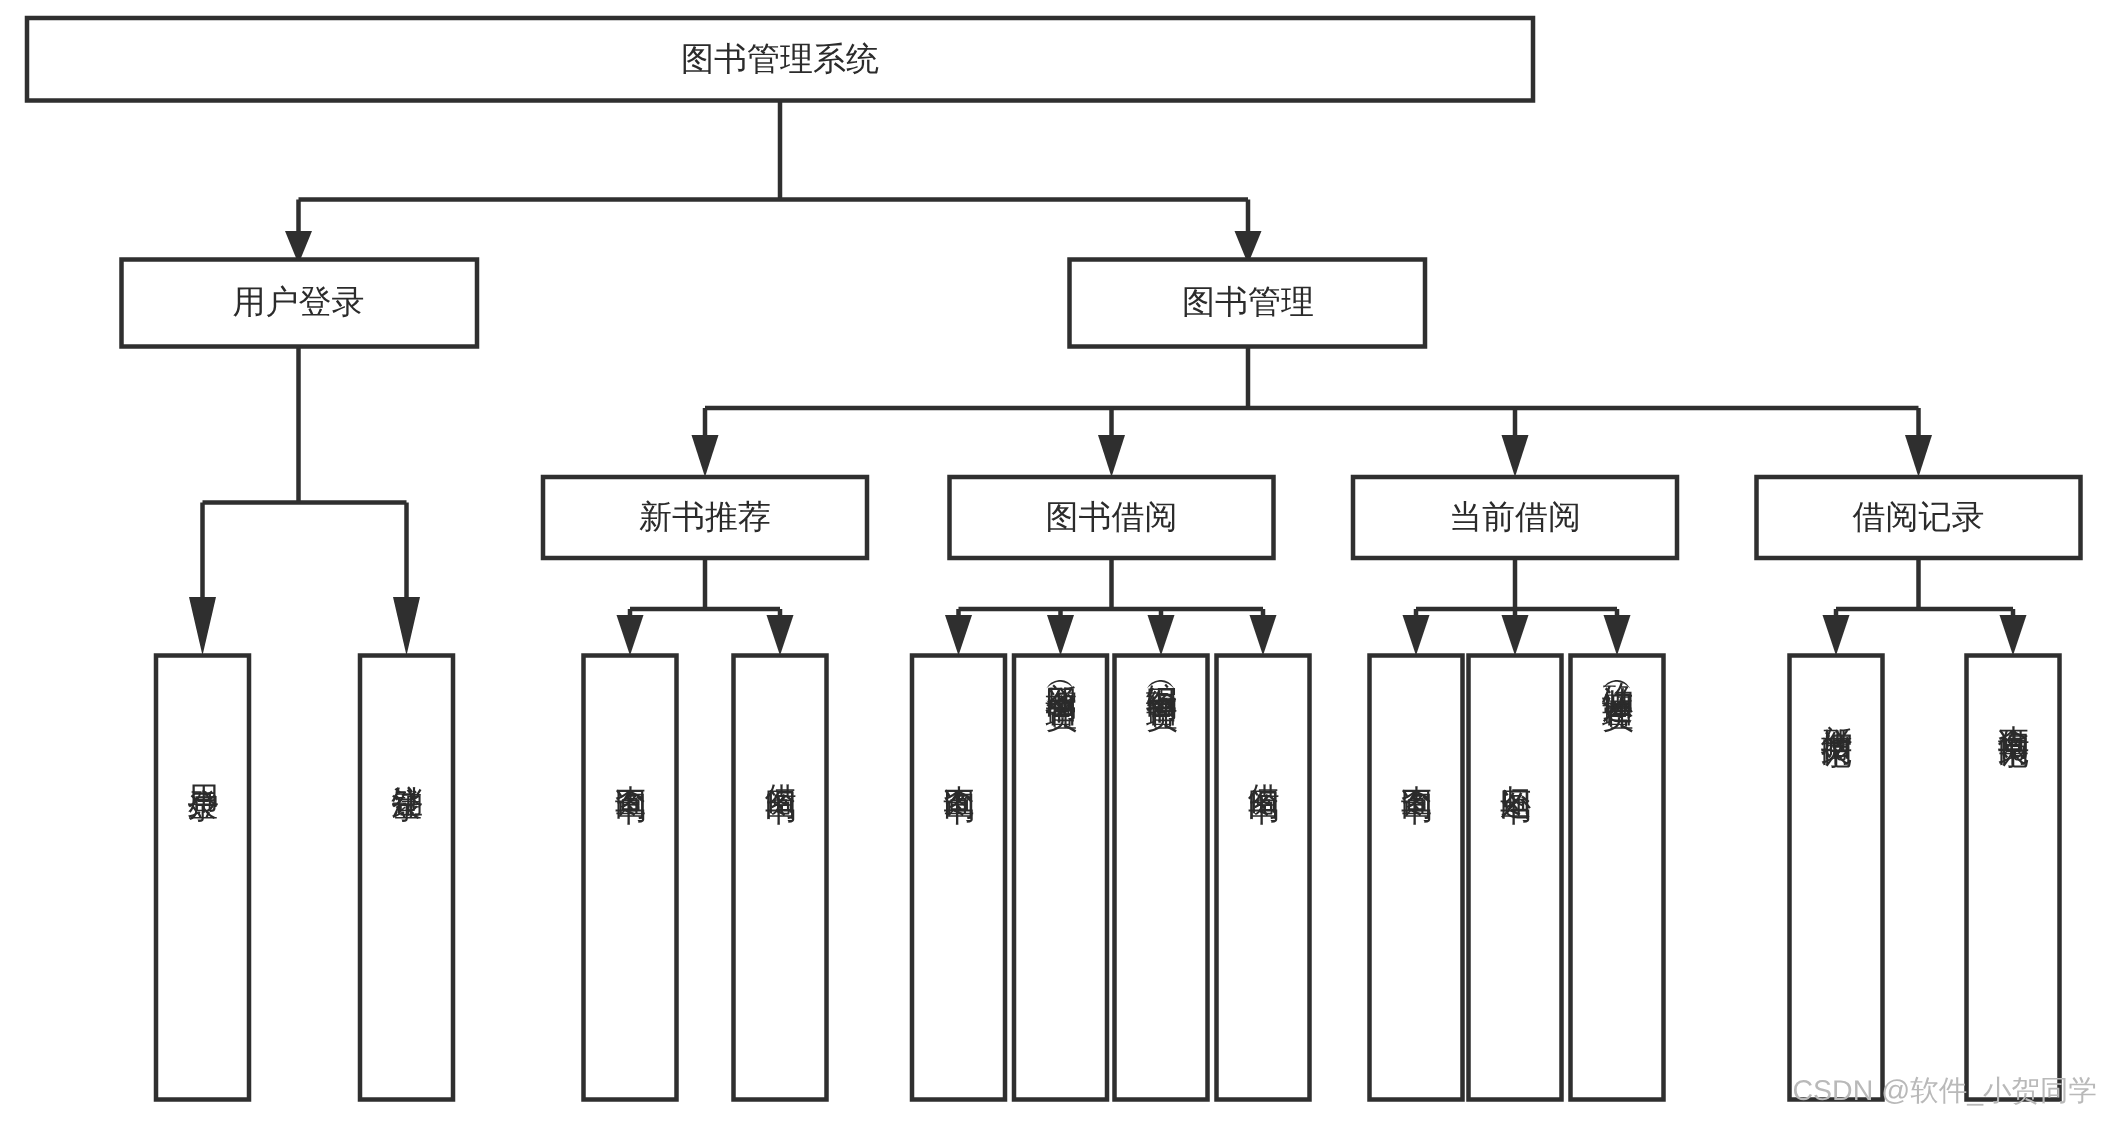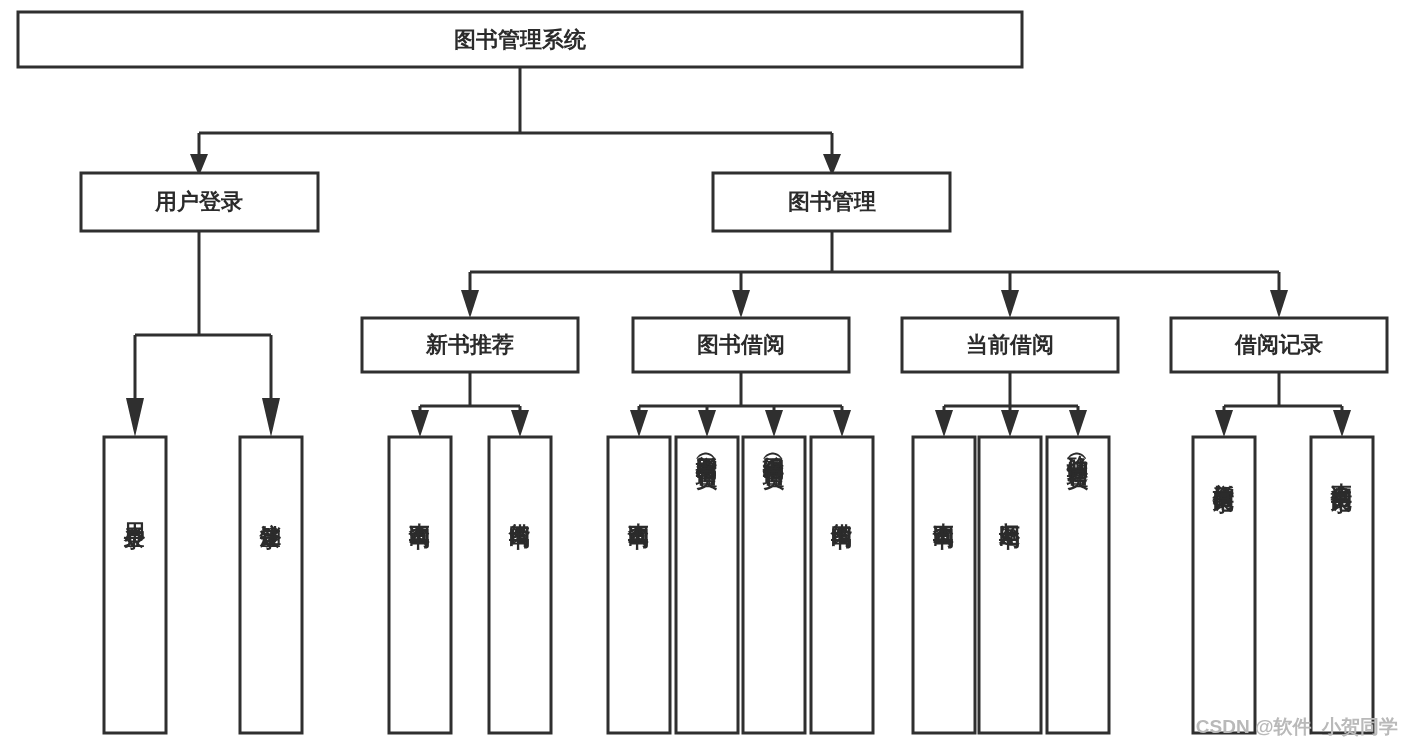--- a/index.html
+++ b/index.html
@@ -13,21 +13,20 @@
     font-family: "Liberation Sans", "DejaVu Sans", sans-serif;
     position: relative;
     overflow: hidden;
   }
   #diagram-root {
     position: absolute;
     left: 0;
     top: 0;
     width: 1121px;
     height: 747px;
-    font-weight: bold;
   }
   svg.flow {
     display: block;
     width: 1405px;
     height: 747px;
   }
   .node-rect {
     fill: #ffffff;
     stroke: #2f2f2f;
     stroke-width: 3;

